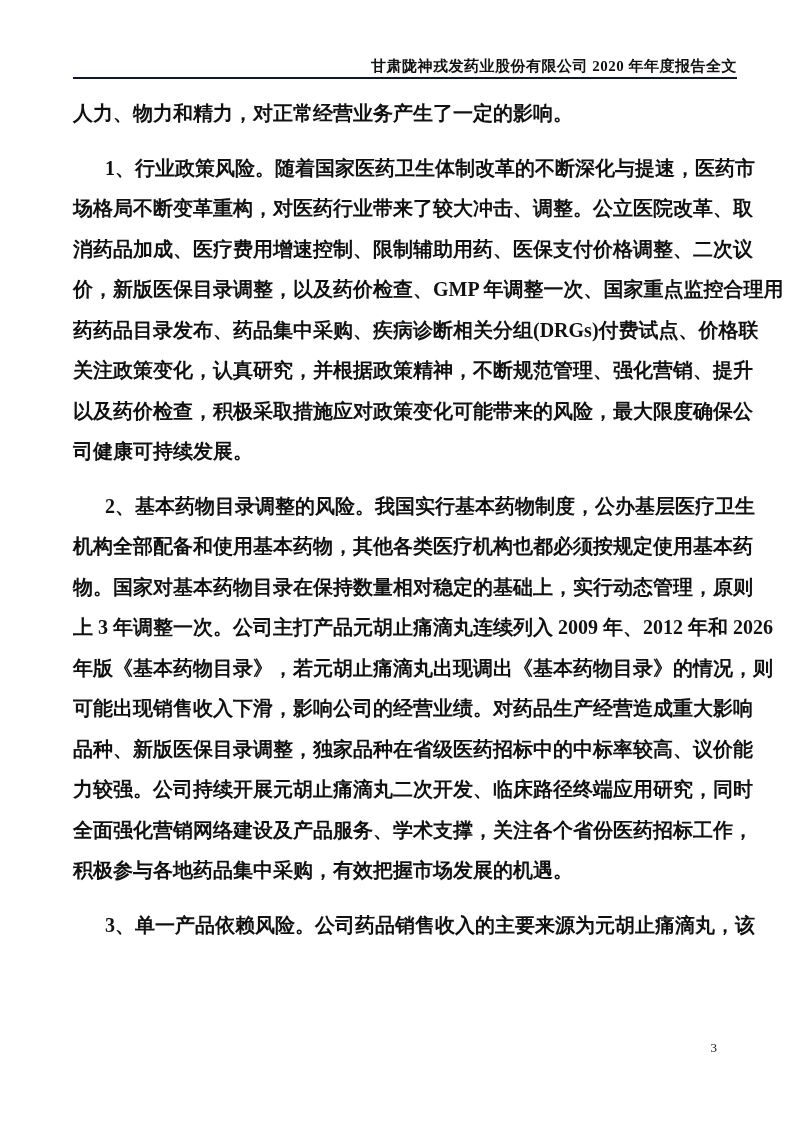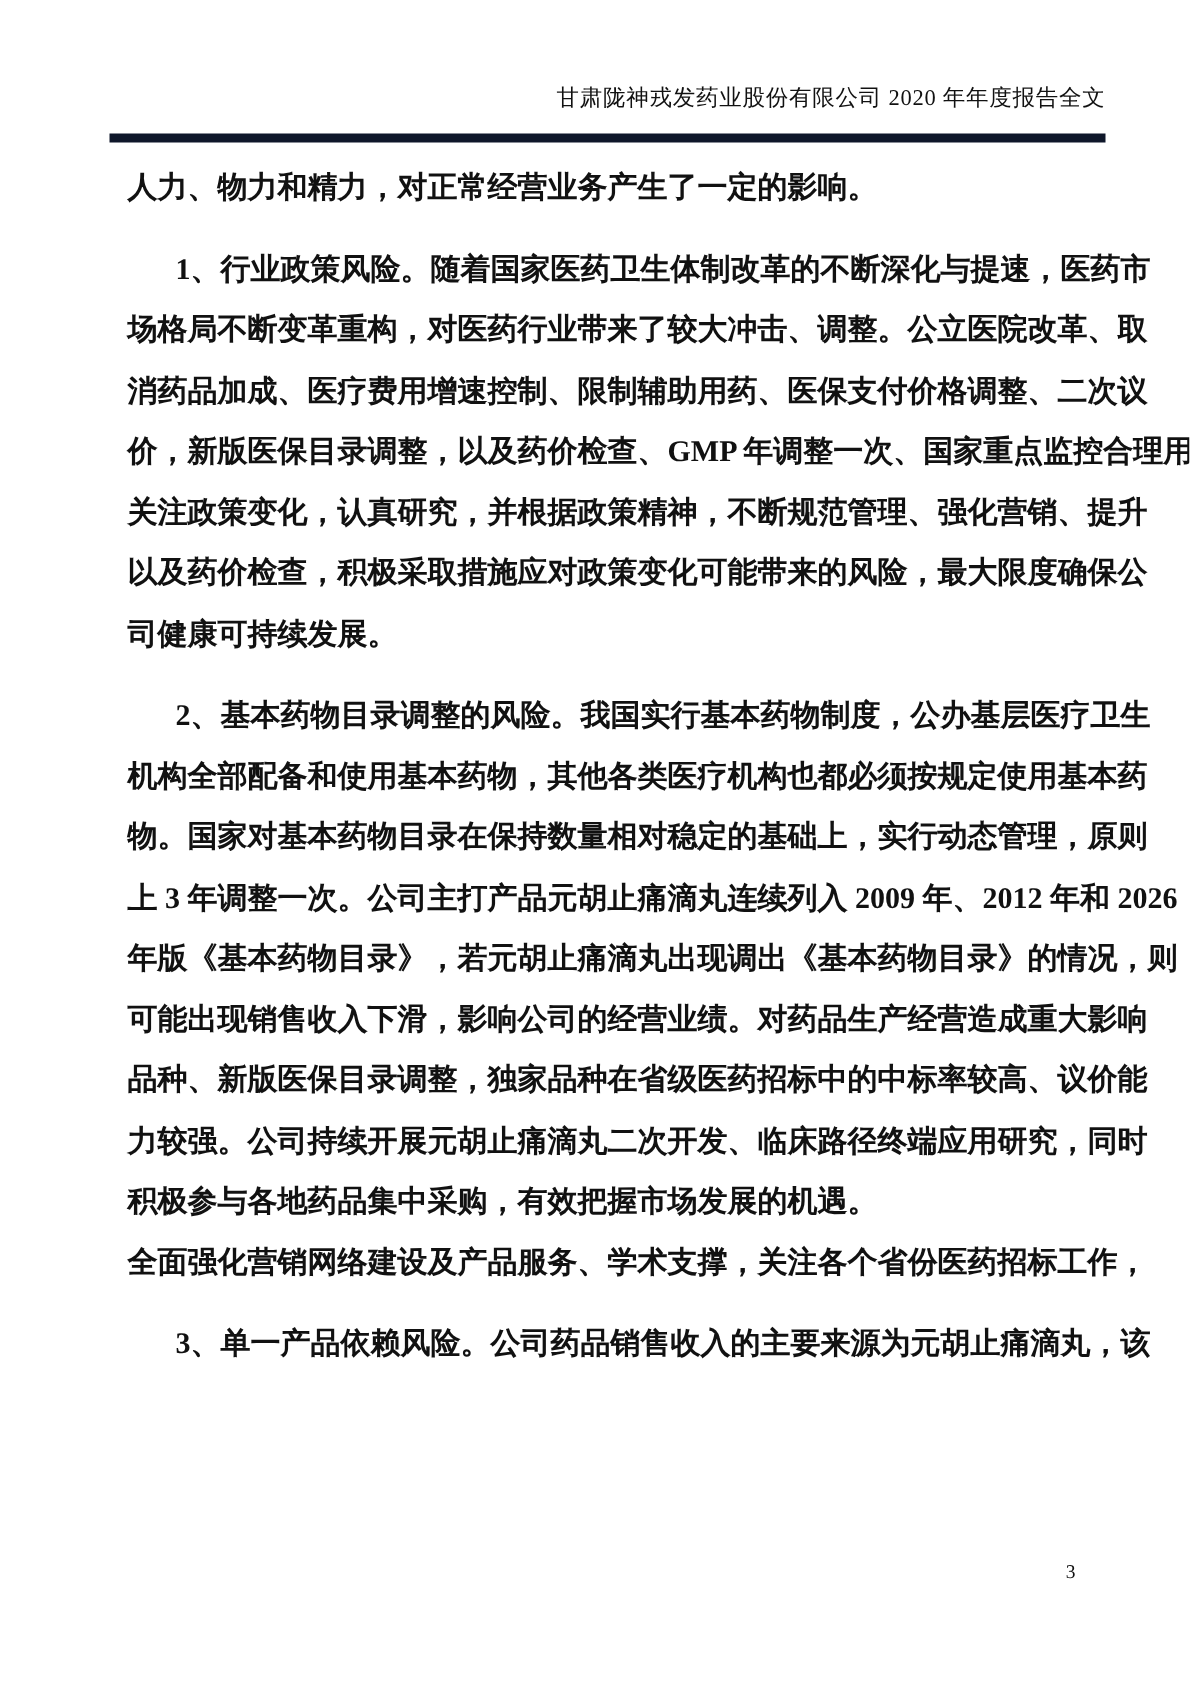--- a/index.html
+++ b/index.html
@@ -15,37 +15,37 @@
     color: #111111;
     font-family: "Liberation Serif", "DejaVu Serif", serif;
     overflow: hidden;
   }
   .header {
     position: absolute;
     left: 73px;
     top: 0;
     width: 664px;
     padding-top: 59px;
-    padding-bottom: 15px;
-    border-bottom: 6px solid #0f172a;
+    padding-bottom: 3px;
+    border-bottom: 2px solid #0f172a;
     text-align: right;
     font-size: 15px;
     line-height: 15px;
-    font-weight: 400;
+    font-weight: 700;
     letter-spacing: 0.5px;
     white-space: nowrap;
   }
   .doc-body {
     position: absolute;
     left: 73px;
     top: 93px;
     width: 664px;
   }
   .para {
-    margin: 12px;
+    margin: 0;
   }
   .para + .para {
     margin-top: 14px;
   }
   .line {
     font-size: 20px;
     line-height: 40.5px;
     font-weight: 600;
     text-align: justify;
     text-align-last: justify;
@@ -80,35 +80,36 @@
 
   <div class="doc-body">
       <div class="para">
         <div class="line flush-last">人力、物力和精力，对正常经营业务产生了一定的影响。</div>
       </div>
       <div class="para">
         <div class="line indent">1、行业政策风险。随着国家医药卫生体制改革的不断深化与提速，医药市</div>
         <div class="line">场格局不断变革重构，对医药行业带来了较大冲击、调整。公立医院改革、取</div>
         <div class="line">消药品加成、医疗费用增速控制、限制辅助用药、医保支付价格调整、二次议</div>
         <div class="line">价，新版医保目录调整，以及药价检查、GMP 年调整一次、国家重点监控合理用</div>
+        <div class="line">药药品目录发布、药品集中采购、疾病诊断相关分组(DRGs)付费试点、价格联</div>
         <div class="line">关注政策变化，认真研究，并根据政策精神，不断规范管理、强化营销、提升</div>
         <div class="line">以及药价检查，积极采取措施应对政策变化可能带来的风险，最大限度确保公</div>
         <div class="line flush-last">司健康可持续发展。</div>
       </div>
       <div class="para">
         <div class="line indent">2、基本药物目录调整的风险。我国实行基本药物制度，公办基层医疗卫生</div>
         <div class="line">机构全部配备和使用基本药物，其他各类医疗机构也都必须按规定使用基本药</div>
         <div class="line">物。国家对基本药物目录在保持数量相对稳定的基础上，实行动态管理，原则</div>
         <div class="line">上 3 年调整一次。公司主打产品元胡止痛滴丸连续列入 2009 年、2012 年和 2026</div>
         <div class="line">年版《基本药物目录》，若元胡止痛滴丸出现调出《基本药物目录》的情况，则</div>
         <div class="line">可能出现销售收入下滑，影响公司的经营业绩。对药品生产经营造成重大影响</div>
         <div class="line">品种、新版医保目录调整，独家品种在省级医药招标中的中标率较高、议价能</div>
         <div class="line">力较强。公司持续开展元胡止痛滴丸二次开发、临床路径终端应用研究，同时</div>
+        <div class="line">全面强化营销网络建设及产品服务、学术支撑，关注各个省份医药招标工作，</div>
         <div class="line flush-last">积极参与各地药品集中采购，有效把握市场发展的机遇。</div>
-        <div class="line">全面强化营销网络建设及产品服务、学术支撑，关注各个省份医药招标工作，</div>
       </div>
       <div class="para">
         <div class="line indent">3、单一产品依赖风险。公司药品销售收入的主要来源为元胡止痛滴丸，该</div>
       </div>
     </div>
 
   <div class="page-number">3</div>
 
 </div>
 

